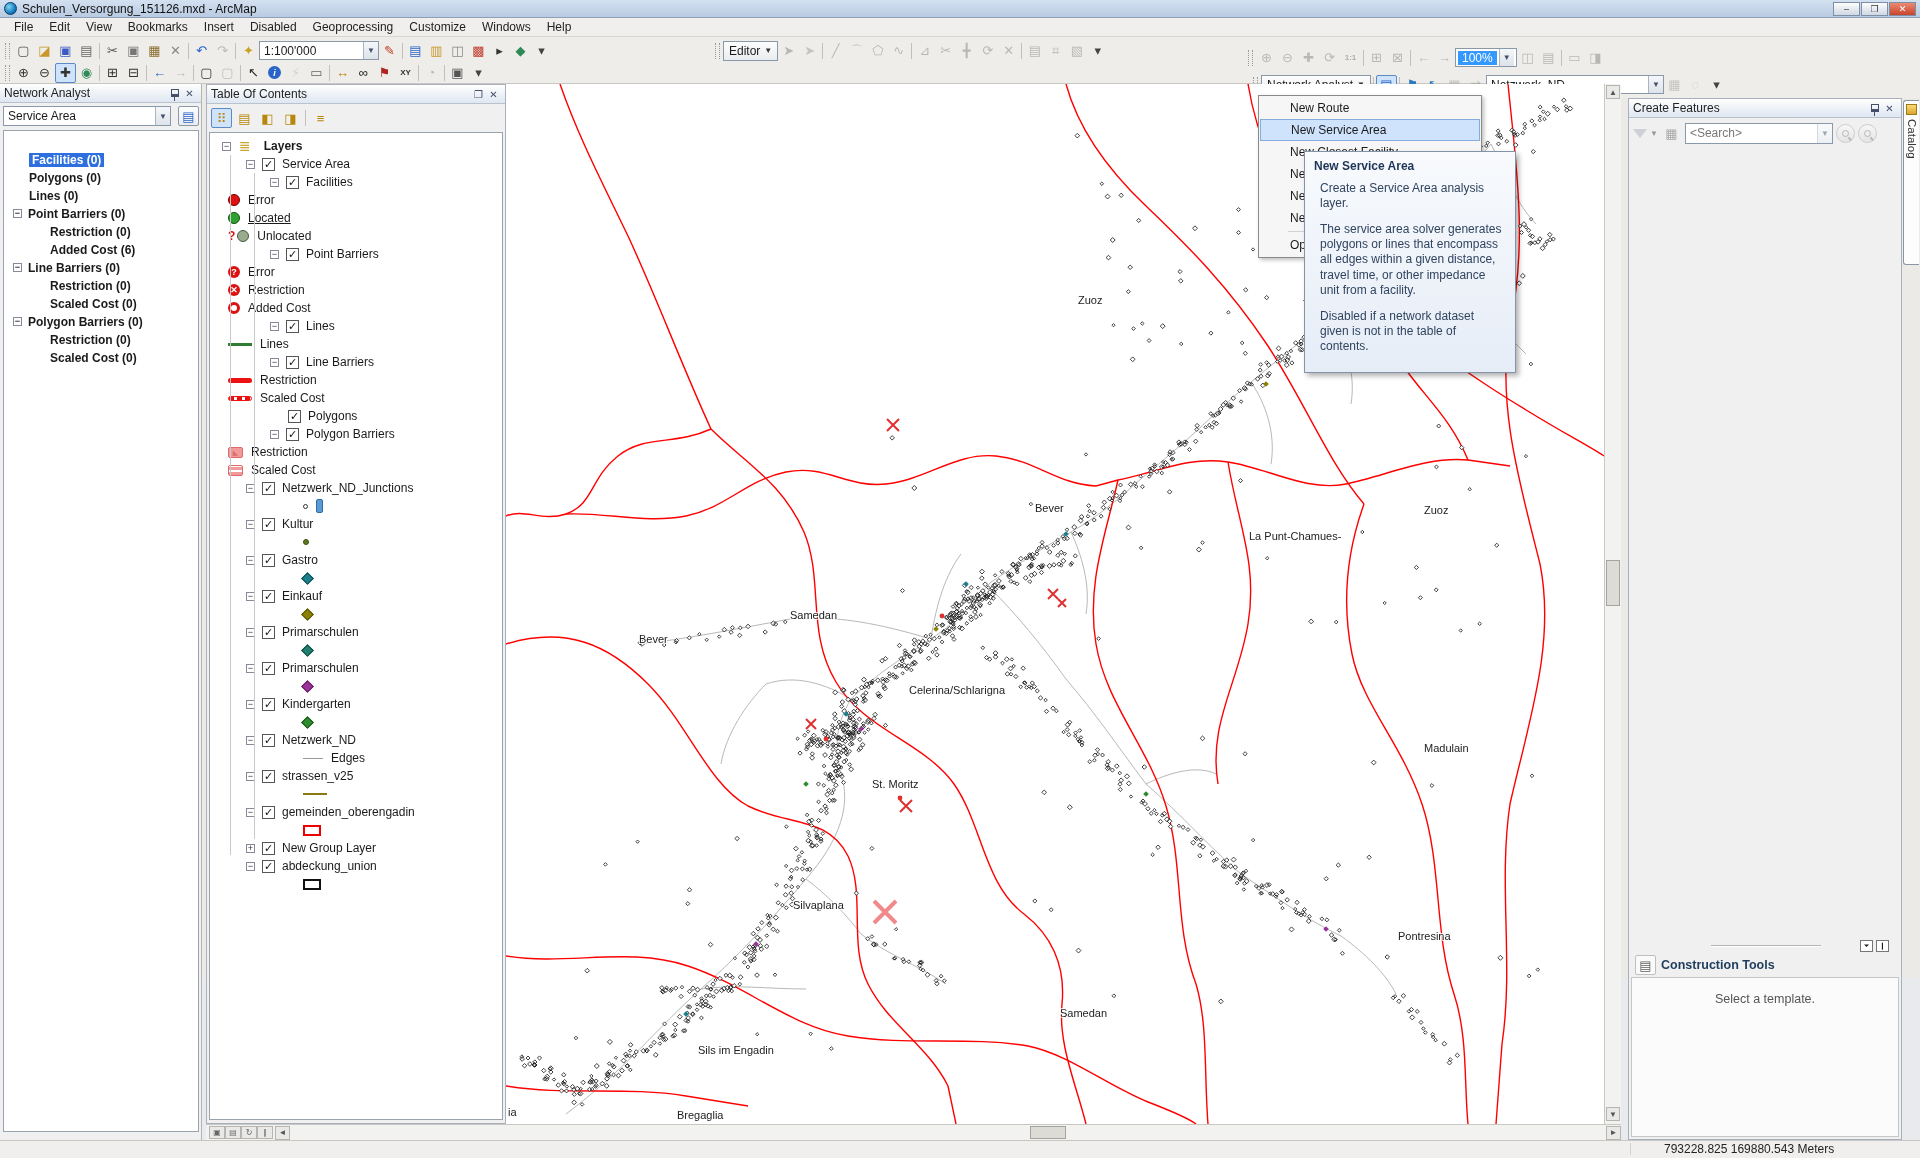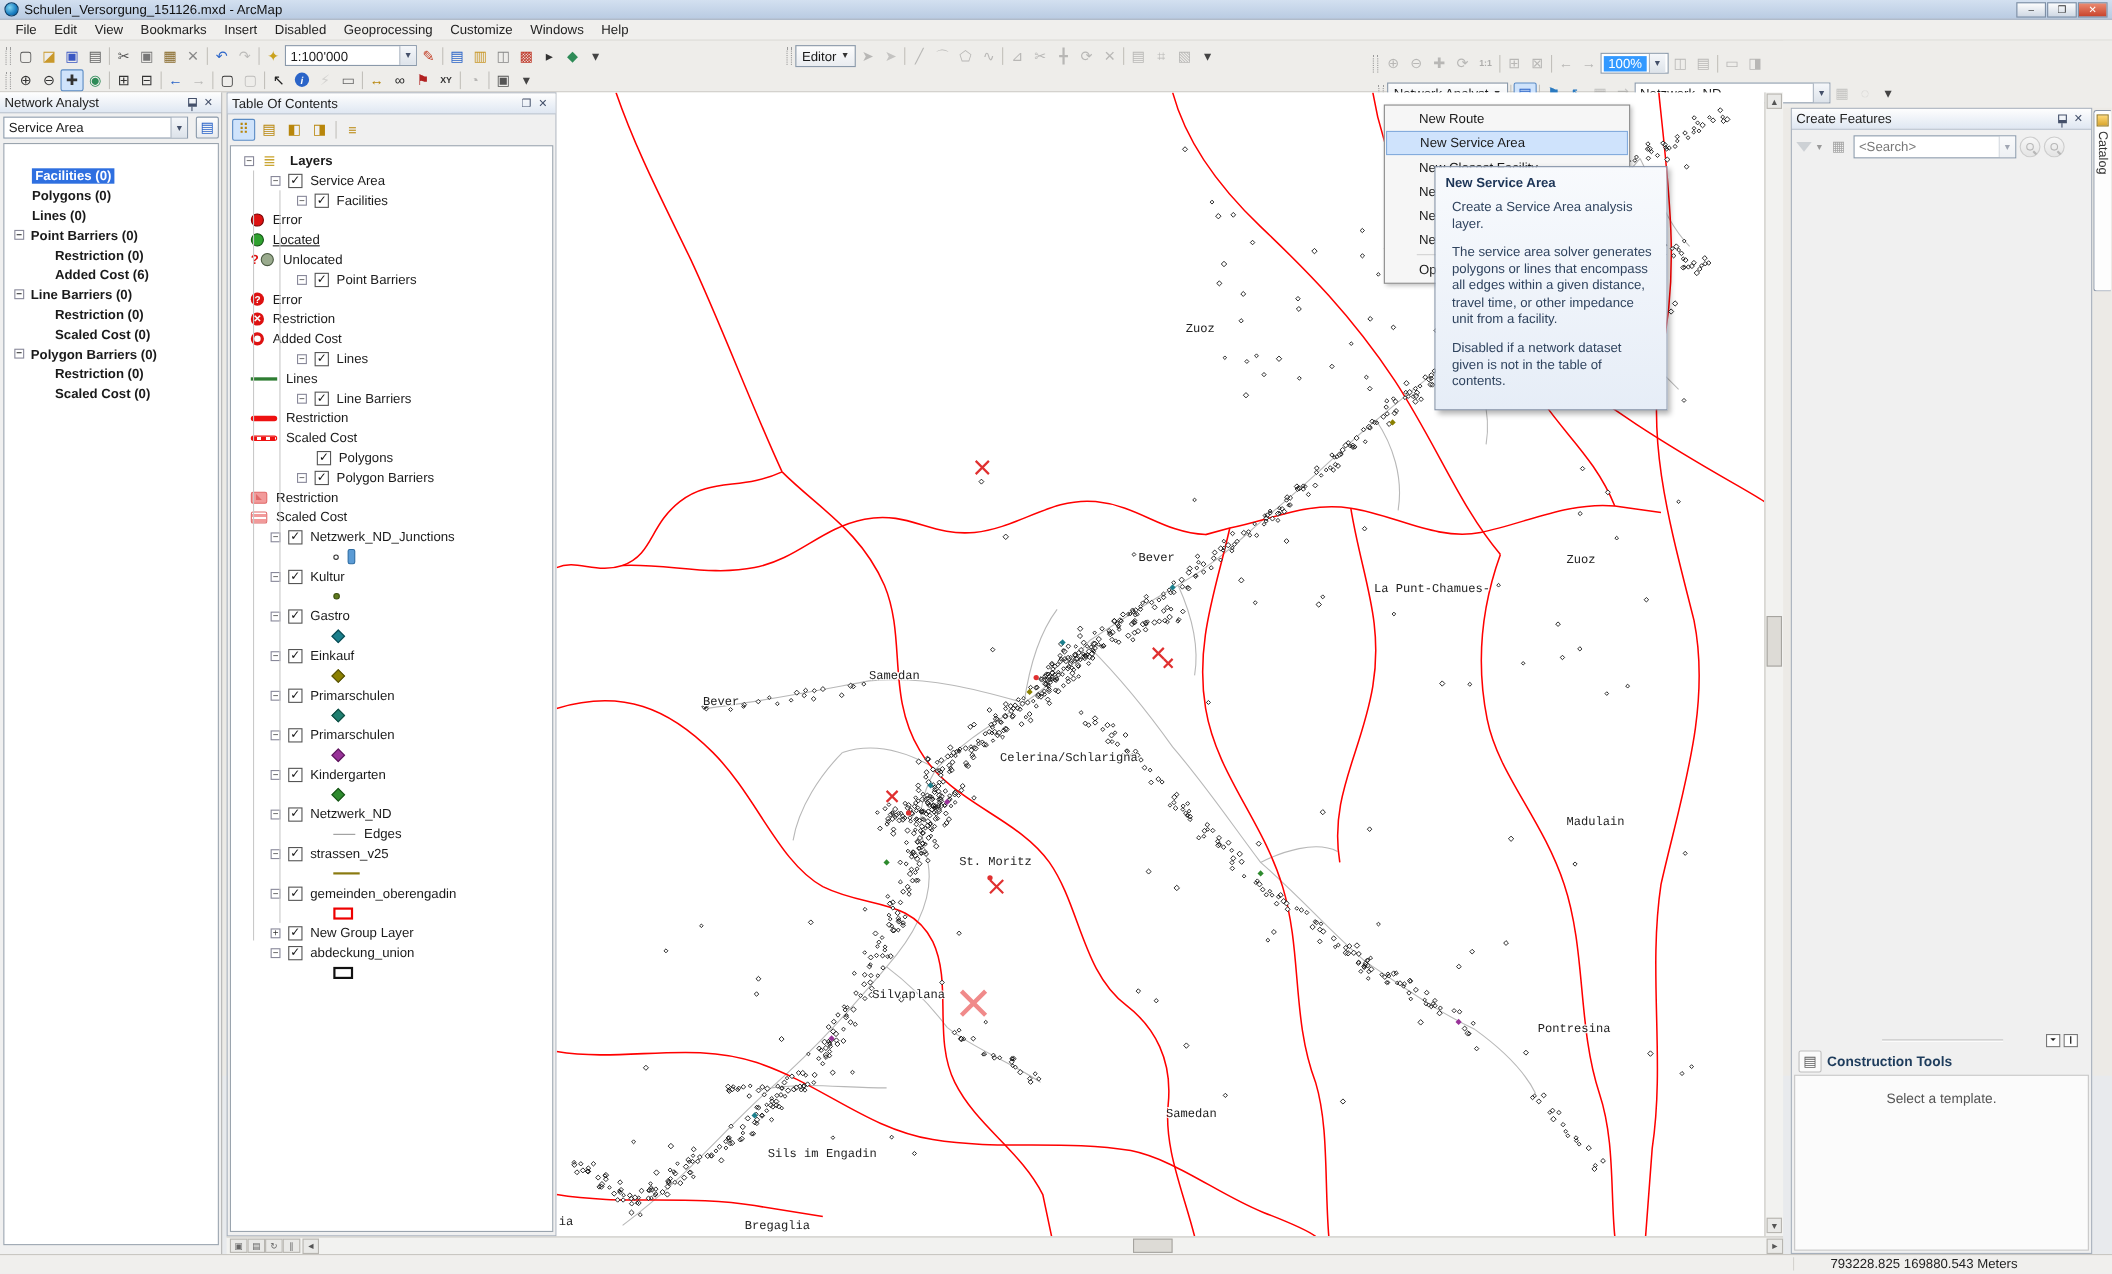--- a/index.html
+++ b/index.html
@@ -60,21 +60,21 @@
   .sym { flex:none; }
 
   
   .s-circ { width:12px; height:12px; border-radius:50%; }
   .s-dia { width:9px; height:9px; transform:rotate(45deg); }
   .s-dot { width:6px; height:6px; border-radius:50%; }
   .s-line { height:3px; width:24px; }
   .s-rect { width:18px; height:11px; background:#fff; }
 
   
-  #map-viewport { left:506px; top:84px; width:1098px; height:1040px; background:#fff; overflow:hidden;font-family:Liberation Mono, monospace; }
+  #map-viewport { left:506px; top:84px; width:1098px; height:1040px; background:#fff; overflow:hidden; }
   .map-label { position:absolute; font-size:11px; color:#222; text-shadow:1px 1px 0 #fff,-1px -1px 0 #fff,1px -1px 0 #fff,-1px 1px 0 #fff; white-space:nowrap; }
   #map-vscroll { left:1604px; top:84px; width:17px; height:1040px; background:#f2f2f0; border-left:1px solid #c9c7c2; }
   #map-hscroll { left:206px; top:1124px; width:1415px; height:16px; background:#f2f2f0; border-top:1px solid #c9c7c2; display:flex; align-items:center; }
   .sbtn { width:15px; height:14px; background:#e9e9e7; border:1px solid #b7b5b0; font-size:8px; color:#555; display:flex; align-items:center; justify-content:center; flex:none; }
   .thumb { background:#dddbd6; border:1px solid #a6a49f; }
   .viewtogglebtn { width:16px; height:13px; border:1px solid #b7b5b0; background:#e9e9e7; font-size:8px; color:#666; display:flex; align-items:center; justify-content:center; flex:none; }
 
   
   #na-menu { left:1258px; top:95px; width:224px; background:#f6f6f6; border:1px solid #8a8a8a; box-shadow:2px 2px 4px rgba(0,0,0,.25); z-index:20; padding:1px; }
   .mi { height:22px; display:flex; align-items:center; padding-left:30px; font-size:12px; color:#1a1a1a; position:relative; }

